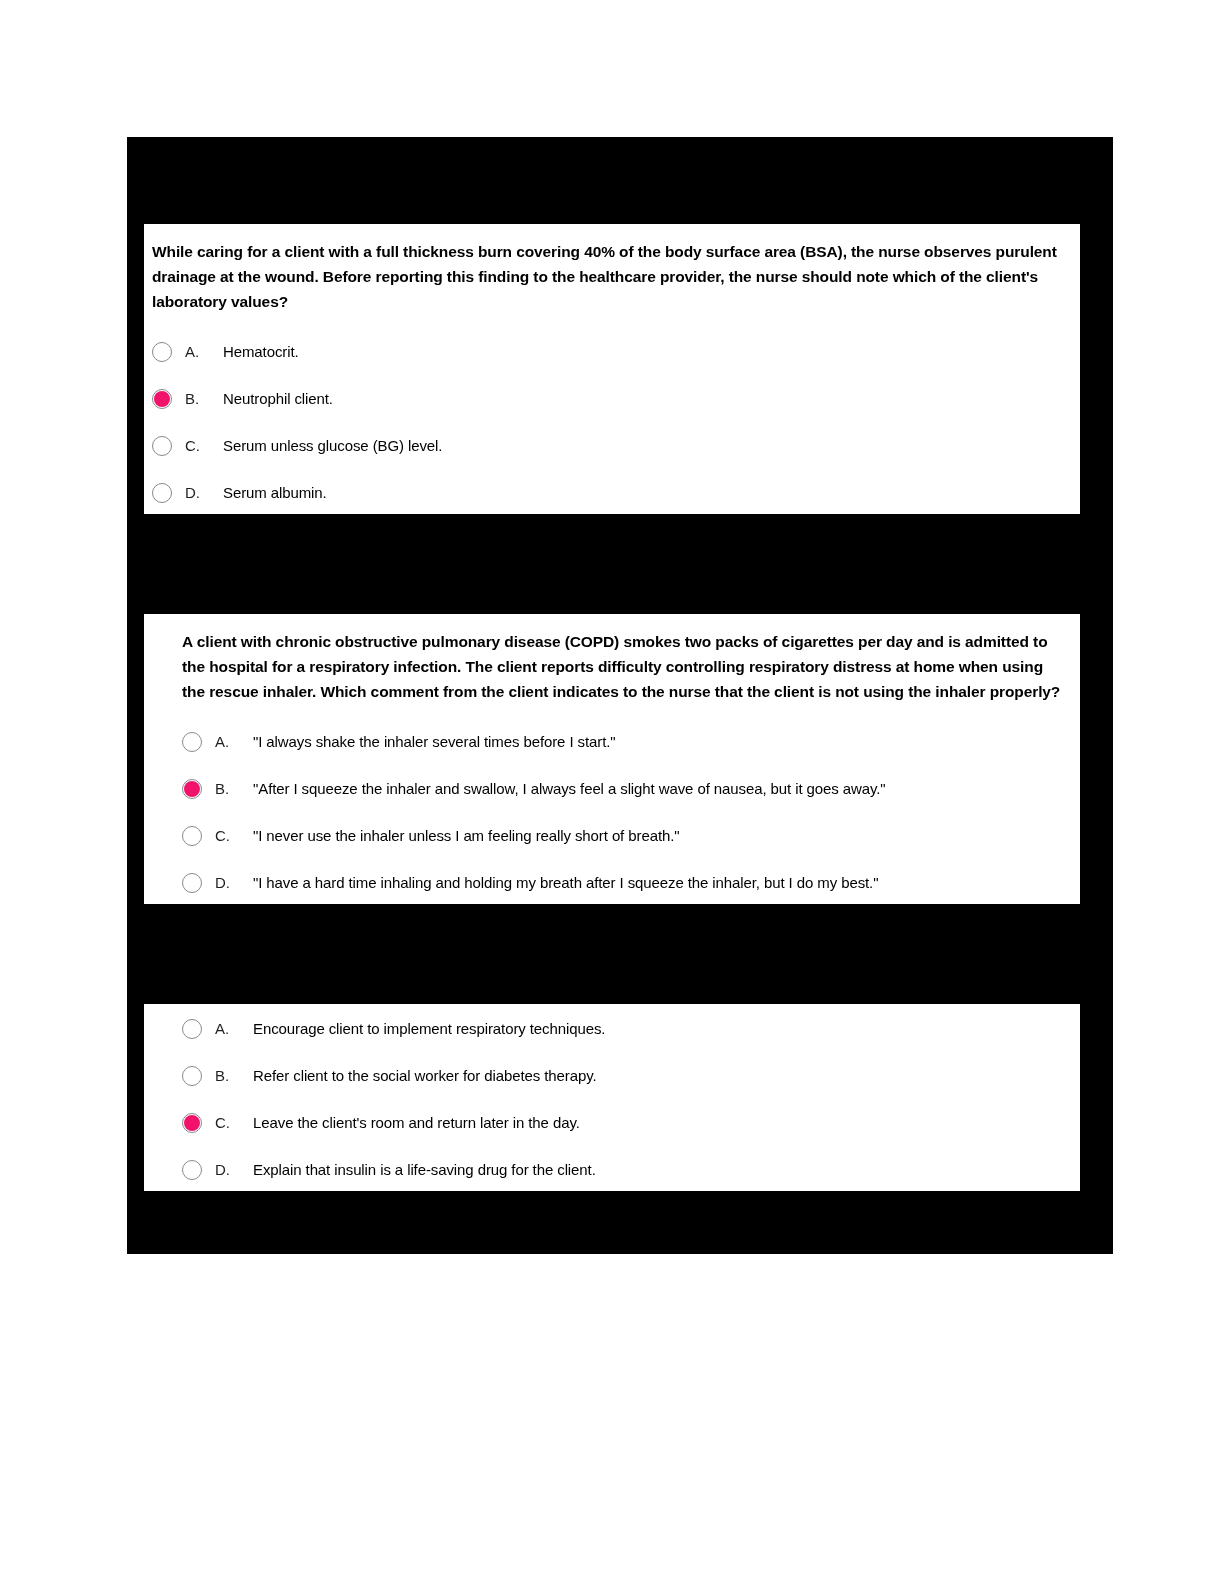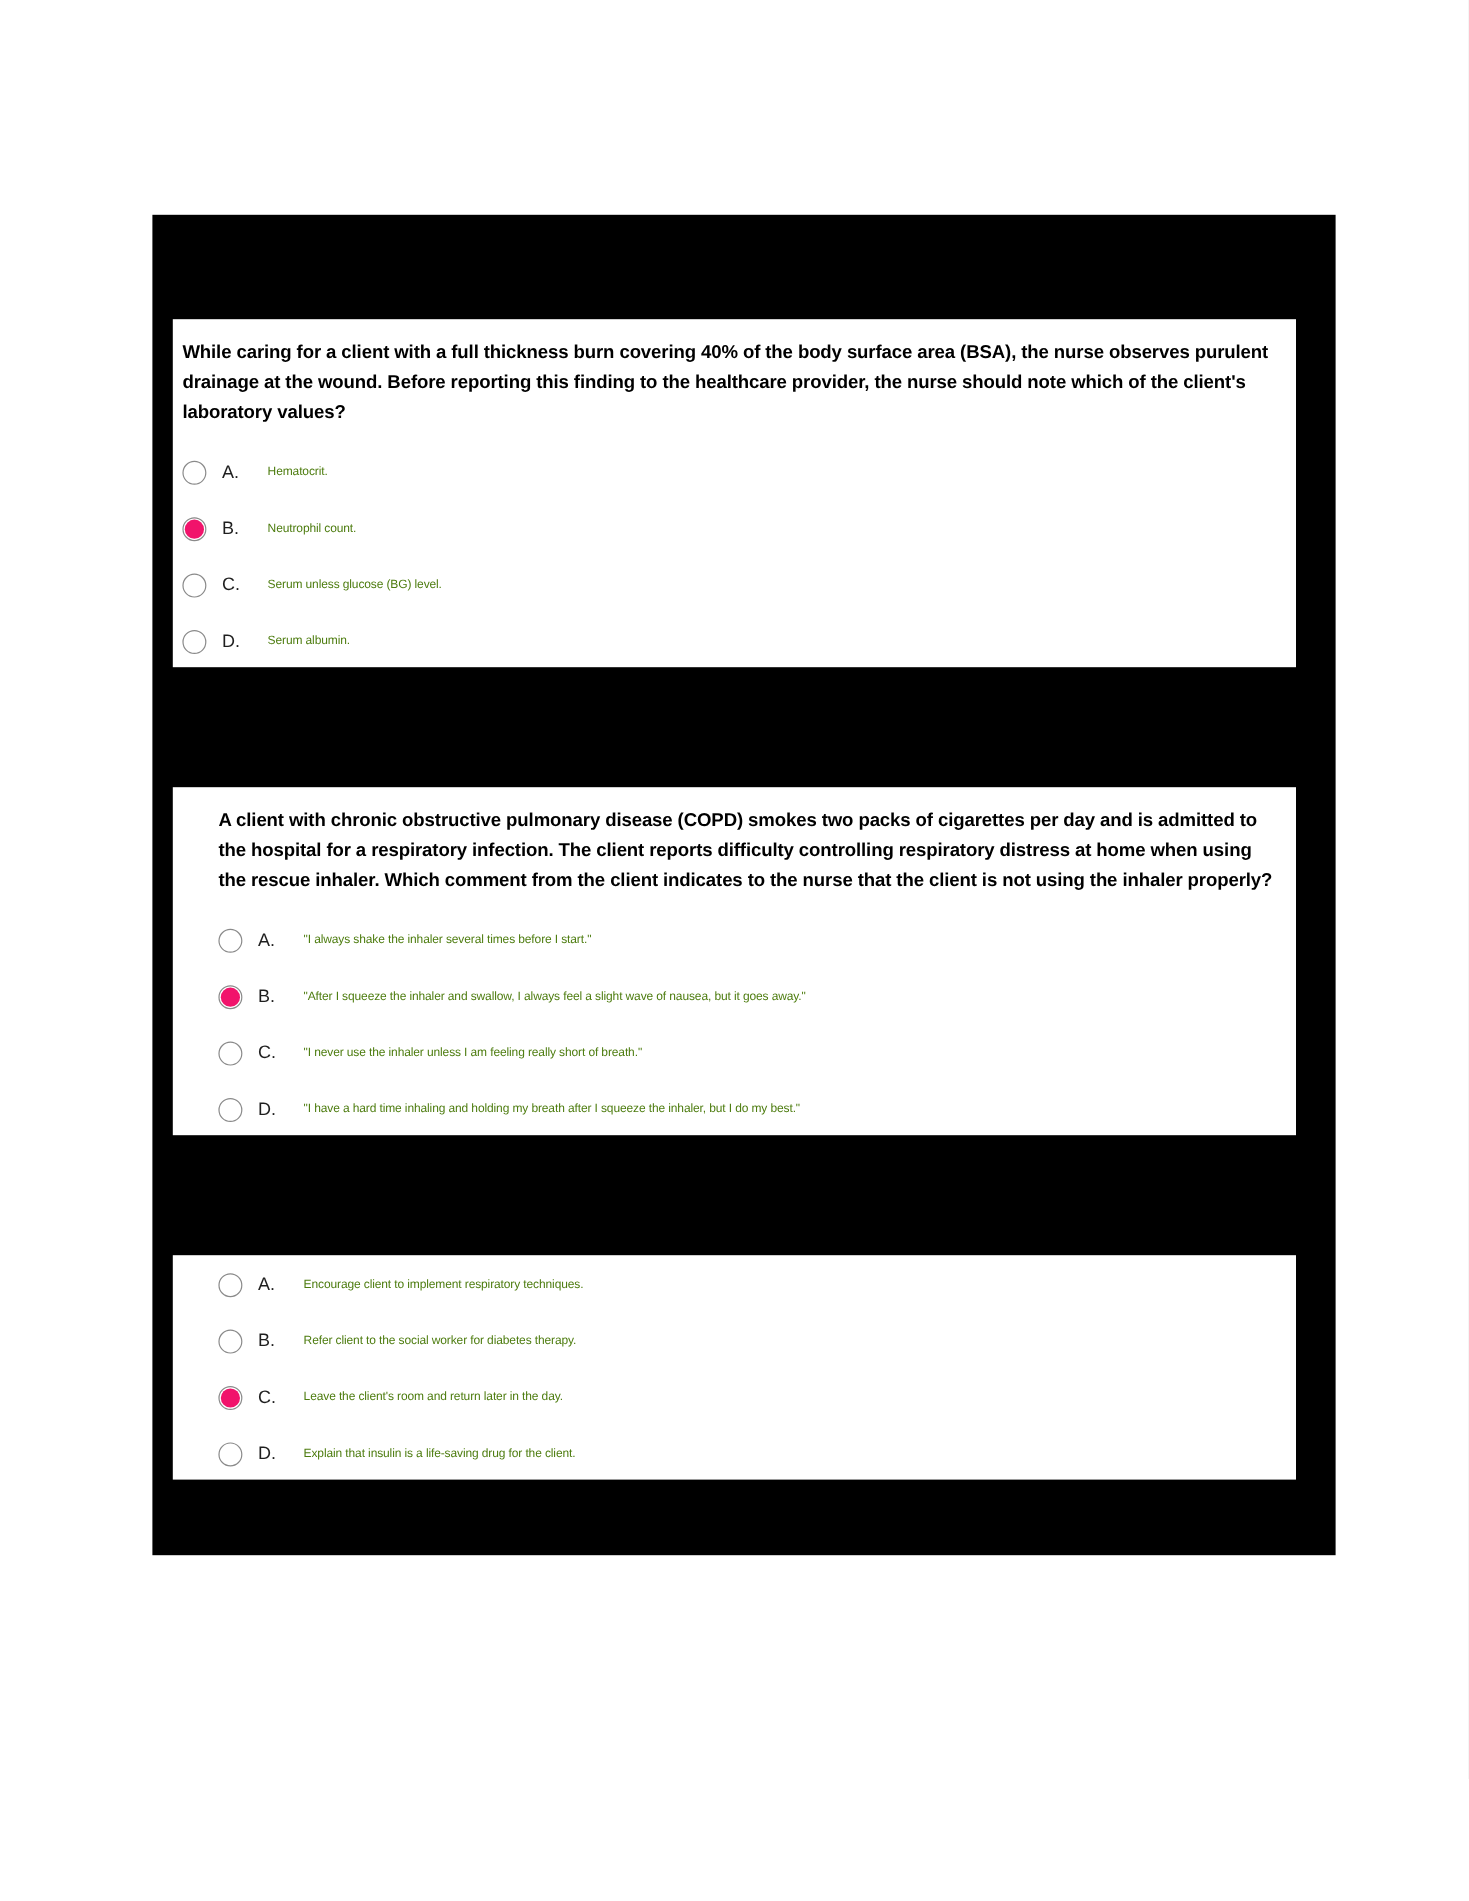--- a/index.html
+++ b/index.html
@@ -15,21 +15,20 @@
     overflow: hidden;
   }
   .panel {
     position: absolute;
     left: 127px;
     top: 137px;
     width: 986px;
     background: #000000;
     padding: 87px 0 63px 0;
     box-sizing: border-box;
-    margin-top: 42px;
   }
   .card {
     margin-left: 17px;
     width: 936px;
     background: #ffffff;
     box-sizing: border-box;
     padding: 15px 16px 11px 8px;
   }
   .card + .card {
     margin-top: 100px;
@@ -76,43 +75,43 @@
   .option-letter {
     margin-left: 13px;
     width: 27px;
     flex: 0 0 auto;
     font-size: 15px;
     line-height: 20px;
     color: #1f1f1f;
   }
   .option-text {
     margin-left: 11px;
-    font-size: 10px;
+    font-size: 15px;
     line-height: 20px;
-    color: #4d7c0f;
+    color: #000000;
     letter-spacing: -0.1px;
   }
 </style>
 </head>
 <body>
 
 <div class="panel">
 
   <div class="card">
     <p class="question">While caring for a client with a full thickness burn covering 40% of the body surface area (BSA), the nurse observes purulent drainage at the wound. Before reporting this finding to the healthcare provider, the nurse should note which of the client's laboratory values?</p>
     <div class="options">
       <div class="option-row">
         <span class="radio"></span>
         <span class="option-letter">A.</span>
         <span class="option-text">Hematocrit.</span>
       </div>
       <div class="option-row">
         <span class="radio selected"></span>
         <span class="option-letter">B.</span>
-        <span class="option-text">Neutrophil count.</span>
+        <span class="option-text">Neutrophil client.</span>
       </div>
       <div class="option-row">
         <span class="radio"></span>
         <span class="option-letter">C.</span>
         <span class="option-text">Serum unless glucose (BG) level.</span>
       </div>
       <div class="option-row">
         <span class="radio"></span>
         <span class="option-letter">D.</span>
         <span class="option-text">Serum albumin.</span>

